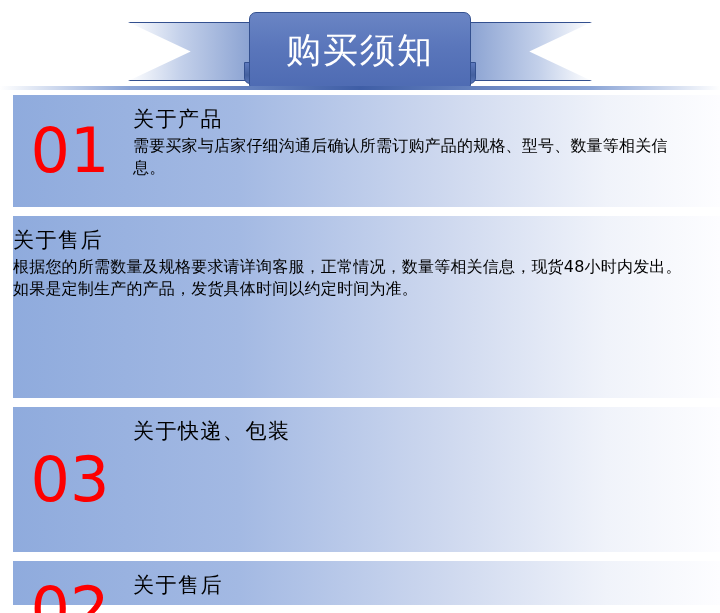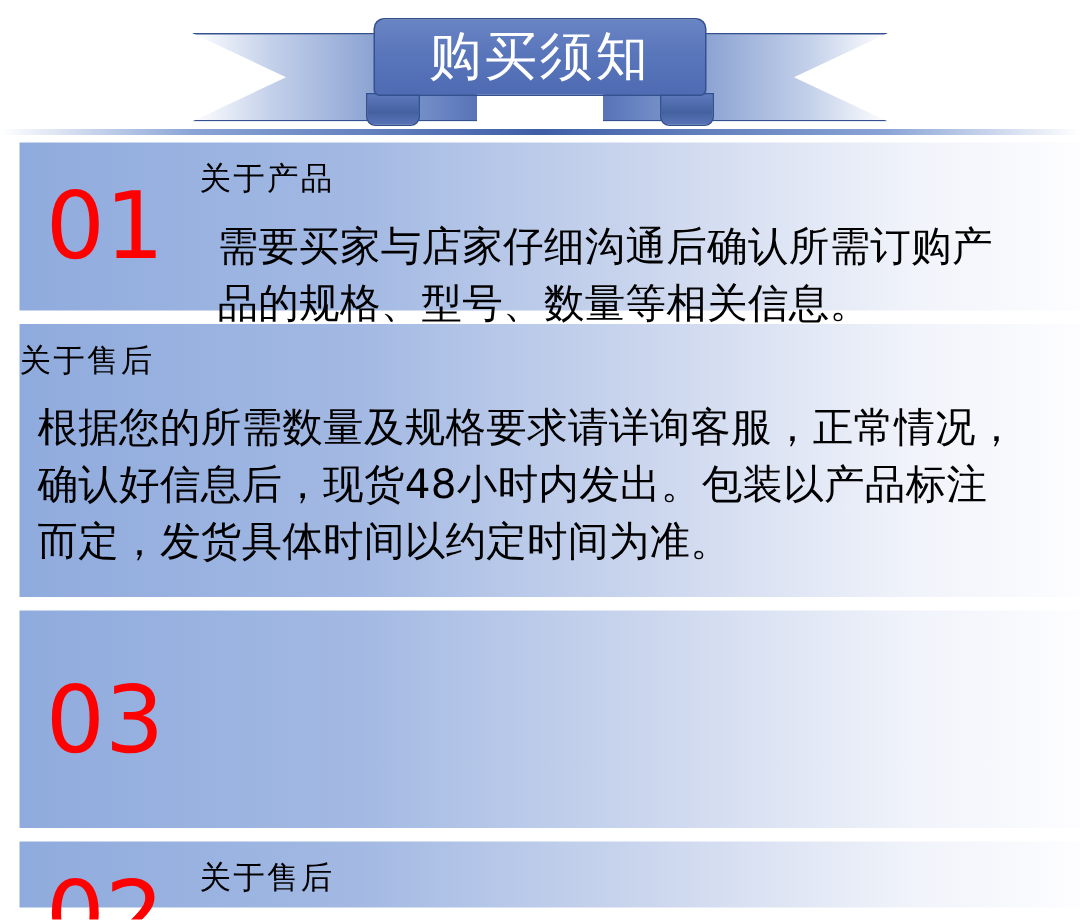--- a/index.html
+++ b/index.html
@@ -54,21 +54,21 @@
     box-sizing: border-box;
   }
   .ribbon-fold-left  { left: 244px; }
   .ribbon-fold-right { left: 440px; }
 
   .ribbon-center {
     position: absolute;
     left: 249px;
     top: 12px;
     width: 222px;
-    height: 52px;
+    height: 77px;
     background: linear-gradient(180deg, #6a85c4 0%, #5a76bb 45%, #4e6bb3 100%);
     border: 1px solid #33508f;
     border-radius: 7px 7px 4px 4px;
     box-sizing: border-box;
     display: flex;
     align-items: center;
     justify-content: center;
   }
   .ribbon-title {
     color: #ffffff;
@@ -127,24 +127,24 @@
     padding-right: 28px;
     color: #000000;
   }
   .sec-heading {
     font-size: 21px;
     line-height: 1.36;
     letter-spacing: 1.5px;
     margin: 0 0 1px 0;
   }
   .sec-text {
-    font-size: 27px;
+    font-size: 16px;
     line-height: 1.42;
     letter-spacing: 0.2px;
-    margin: 12px;
+    margin: 0;
     word-break: break-all;
   }
 </style>
 </head>
 <body>
 
 <div class="banner">
   <div class="ribbon-tail ribbon-tail-left"></div>
   <div class="ribbon-tail ribbon-tail-right"></div>
   <div class="ribbon-fold ribbon-fold-left"></div>
@@ -161,27 +161,28 @@
     <div class="sec-number">01</div>
     <div class="sec-body">
       <p class="sec-heading">关于产品</p>
       <p class="sec-text">需要买家与店家仔细沟通后确认所需订购产品的规格、型号、数量等相关信息。</p>
     </div>
   </div>
 
   <div class="section sec-2">
     <div class="sec-body">
       <p class="sec-heading">关于售后</p>
-      <p class="sec-text">根据您的所需数量及规格要求请详询客服，正常情况，确认好信息后，现货48小时内发出。包装以产品标注而定，发货具体时间以约定时间为准。</p>
+      <p class="sec-text">根据您的所需数量及规格要求请详询客服，正常情况，数量等相关信息，现货48小时内发出。如果是定制生产的产品，发货具体时间以约定时间为准。</p>
     </div>
   </div>
 
   <div class="section sec-3">
     <div class="sec-number">03</div>
     <div class="sec-body">
+      <p class="sec-heading">关于快递、包装</p>
     </div>
   </div>
 
   <div class="section sec-4">
     <div class="sec-number">02</div>
     <div class="sec-body">
       <p class="sec-heading">关于售后</p>
       <p class="sec-text"></p>
     </div>
   </div>

